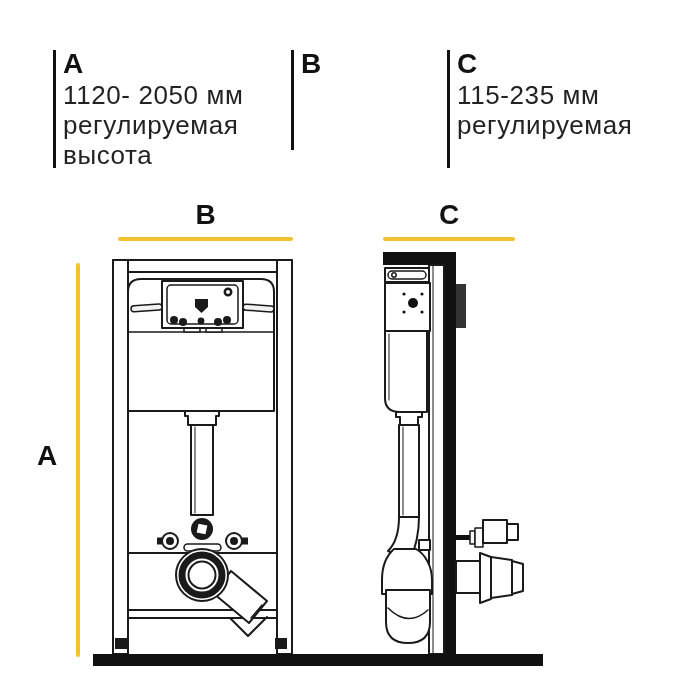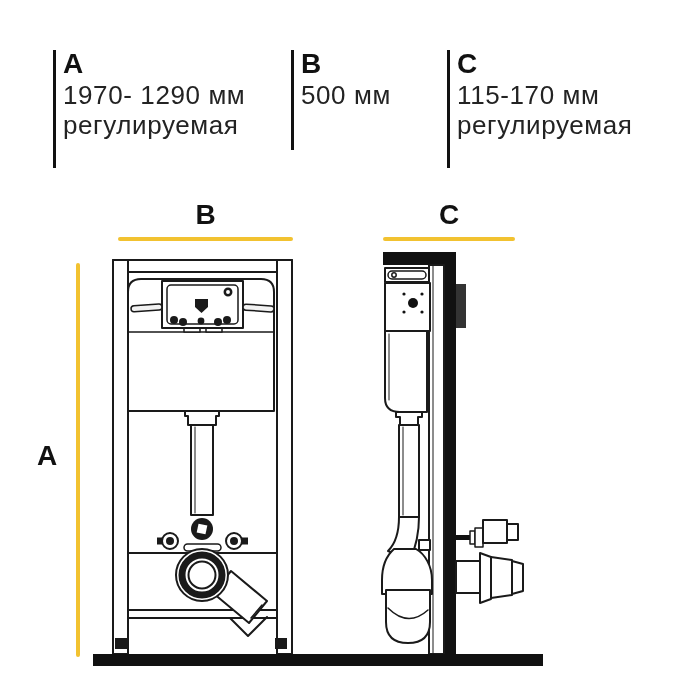--- a/index.html
+++ b/index.html
@@ -19,34 +19,34 @@
   .diagram-svg{position:absolute;left:0;top:0;}
 </style>
 </head>
 <body>
 
 <div class="page">
 
   <div class="spec-divider" style="left:53px;height:118px;"></div>
   <div class="spec-col" style="left:63px;">
     <div class="spec-key">A</div>
-    <div class="spec-line">1970- 1290 мм</div>
+    <div class="spec-line">1120- 2050 мм</div>
     <div class="spec-line">регулируемая</div>
+    <div class="spec-line">высота</div>
   </div>
 
   <div class="spec-divider" style="left:291px;height:100px;"></div>
   <div class="spec-col" style="left:301px;">
     <div class="spec-key">B</div>
-    <div class="spec-line">500 мм</div>
   </div>
 
   <div class="spec-divider" style="left:447px;height:118px;"></div>
   <div class="spec-col" style="left:457px;">
     <div class="spec-key">C</div>
-    <div class="spec-line">115-170 мм</div>
+    <div class="spec-line">115-235 мм</div>
     <div class="spec-line">регулируемая</div>
   </div>
 
   <div class="dim-label" style="left:118px;top:199px;width:175px;">B</div>
   <div class="dim-line-h" style="left:118px;top:237px;width:175px;"></div>
 
   <div class="dim-label" style="left:383px;top:199px;width:132px;">C</div>
   <div class="dim-line-h" style="left:383px;top:237px;width:132px;"></div>
 
   <div class="dim-label" style="left:28px;top:440px;width:38px;">A</div>

